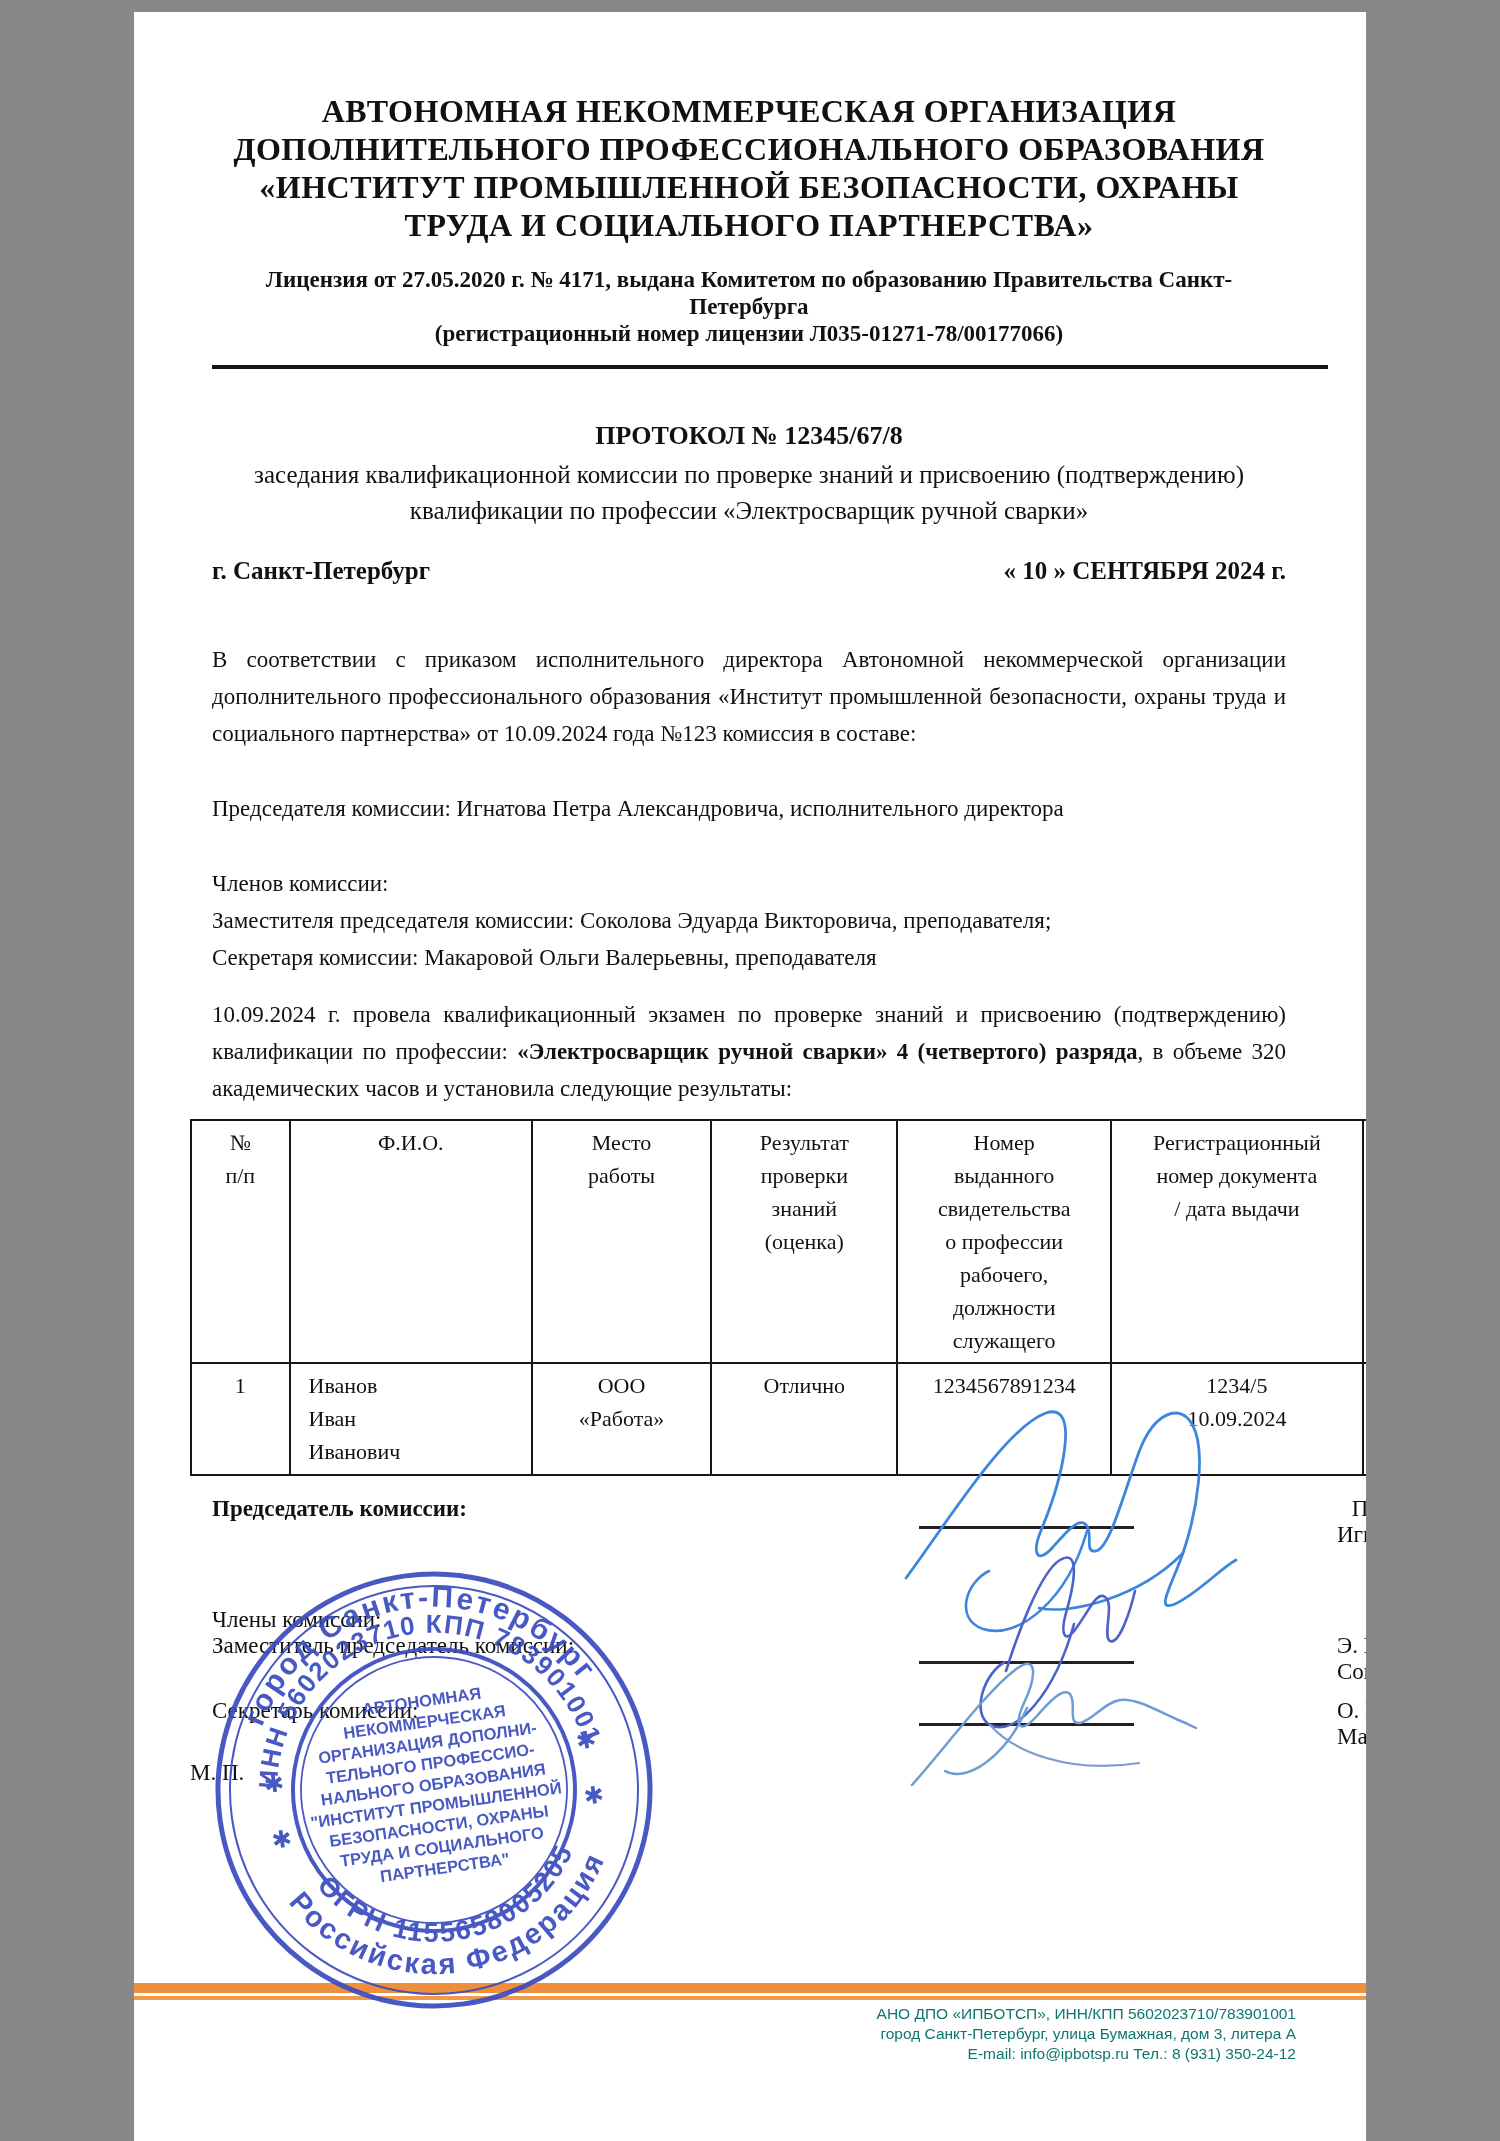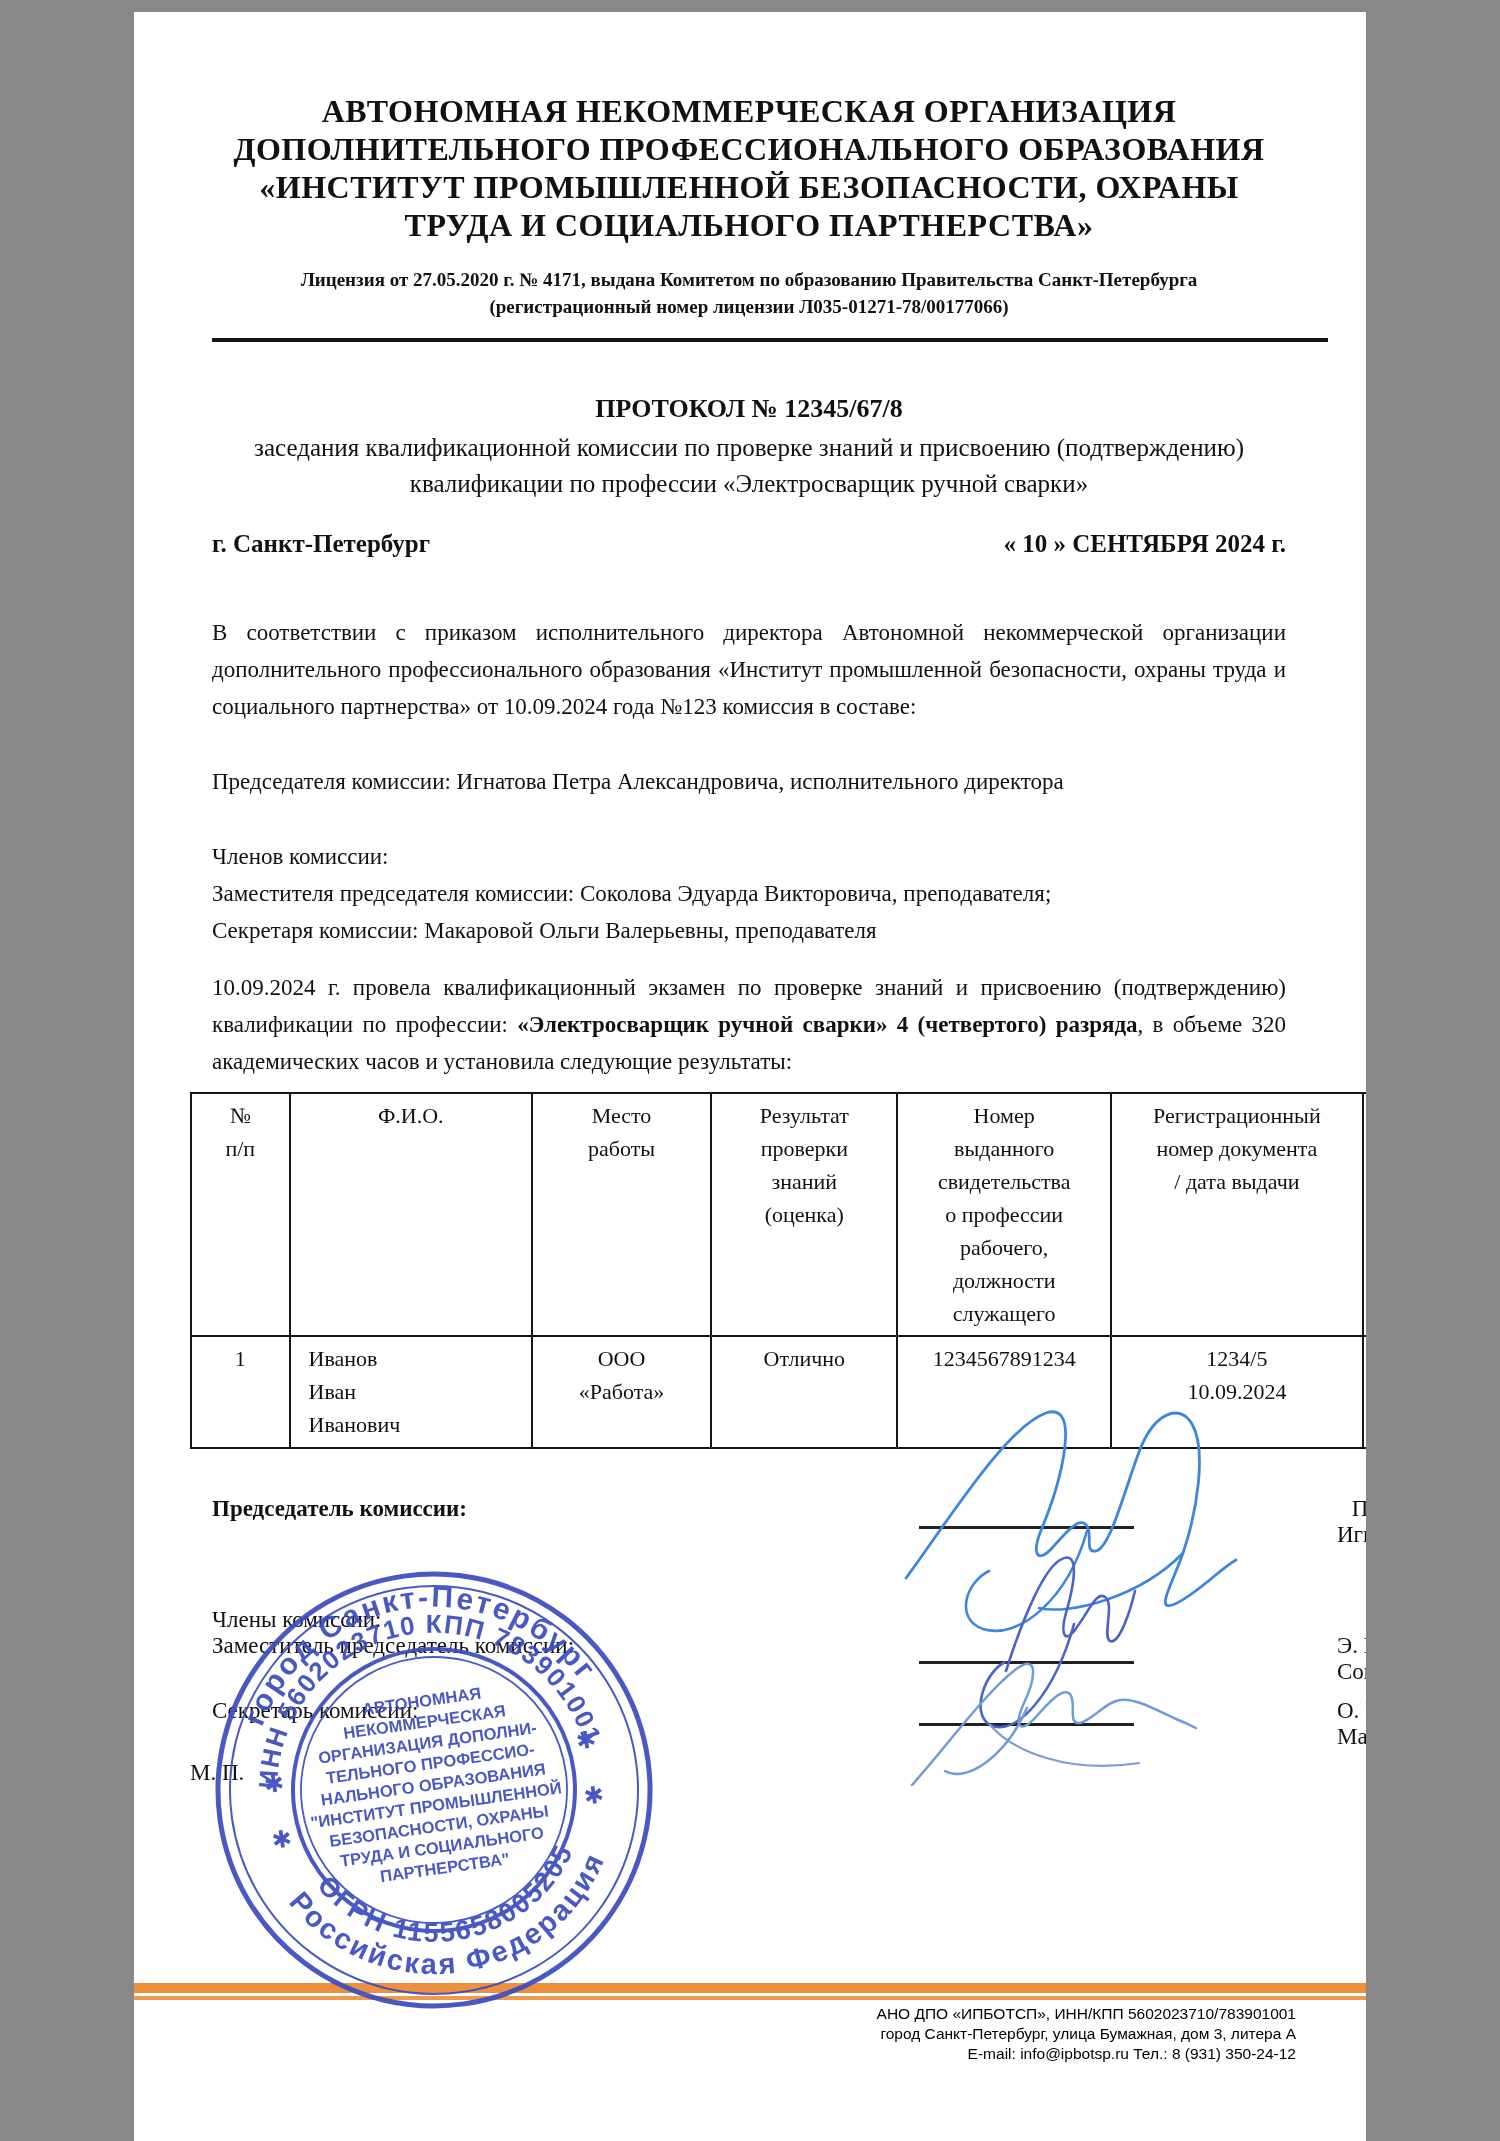--- a/index.html
+++ b/index.html
@@ -18,21 +18,21 @@
     padding-top:80px;
     text-align:center;
     font-weight:bold;
     font-size:32px;line-height:38px;
     letter-spacing:.5px;
   }
   .license{
     margin-top:22px;
     text-align:center;
     font-weight:bold;
-    font-size:19px;line-height:27px;
+    font-size:23px;line-height:27px;
   }
   .rule{
     width:1116px;height:4px;
     margin:18px auto 0 auto;
     background:#161616;
   }
   .doc-title{
     margin-top:50px;
     text-align:center;font-weight:bold;
     font-size:26px;line-height:34px;
@@ -83,21 +83,21 @@
   .sig-line{height:3px;background:#222;width:215px;}
   .mp{font-size:23px;}
   
   .bar{position:absolute;left:0;}
   .footer-text{
     position:absolute;
     right:70px;top:1992px;
     text-align:right;
     font-family:"Liberation Sans","DejaVu Sans",sans-serif;
     font-size:15.5px;line-height:20px;
-    color:#000000;
+    color:#0f766e;
   }
   .sign-overlay,.stamp-box{position:absolute;pointer-events:none;}
   .sign-overlay{left:0;top:0;width:1500px;height:2141px;}
   .stamp-box{left:78px;top:1556px;width:444px;height:444px;opacity:.92;}
   .stamp-box text{font-family:"Liberation Sans","DejaVu Sans",sans-serif;fill:#3a4cbe;}
 </style>
 </head>
 <body>
 
 <div class="page">

